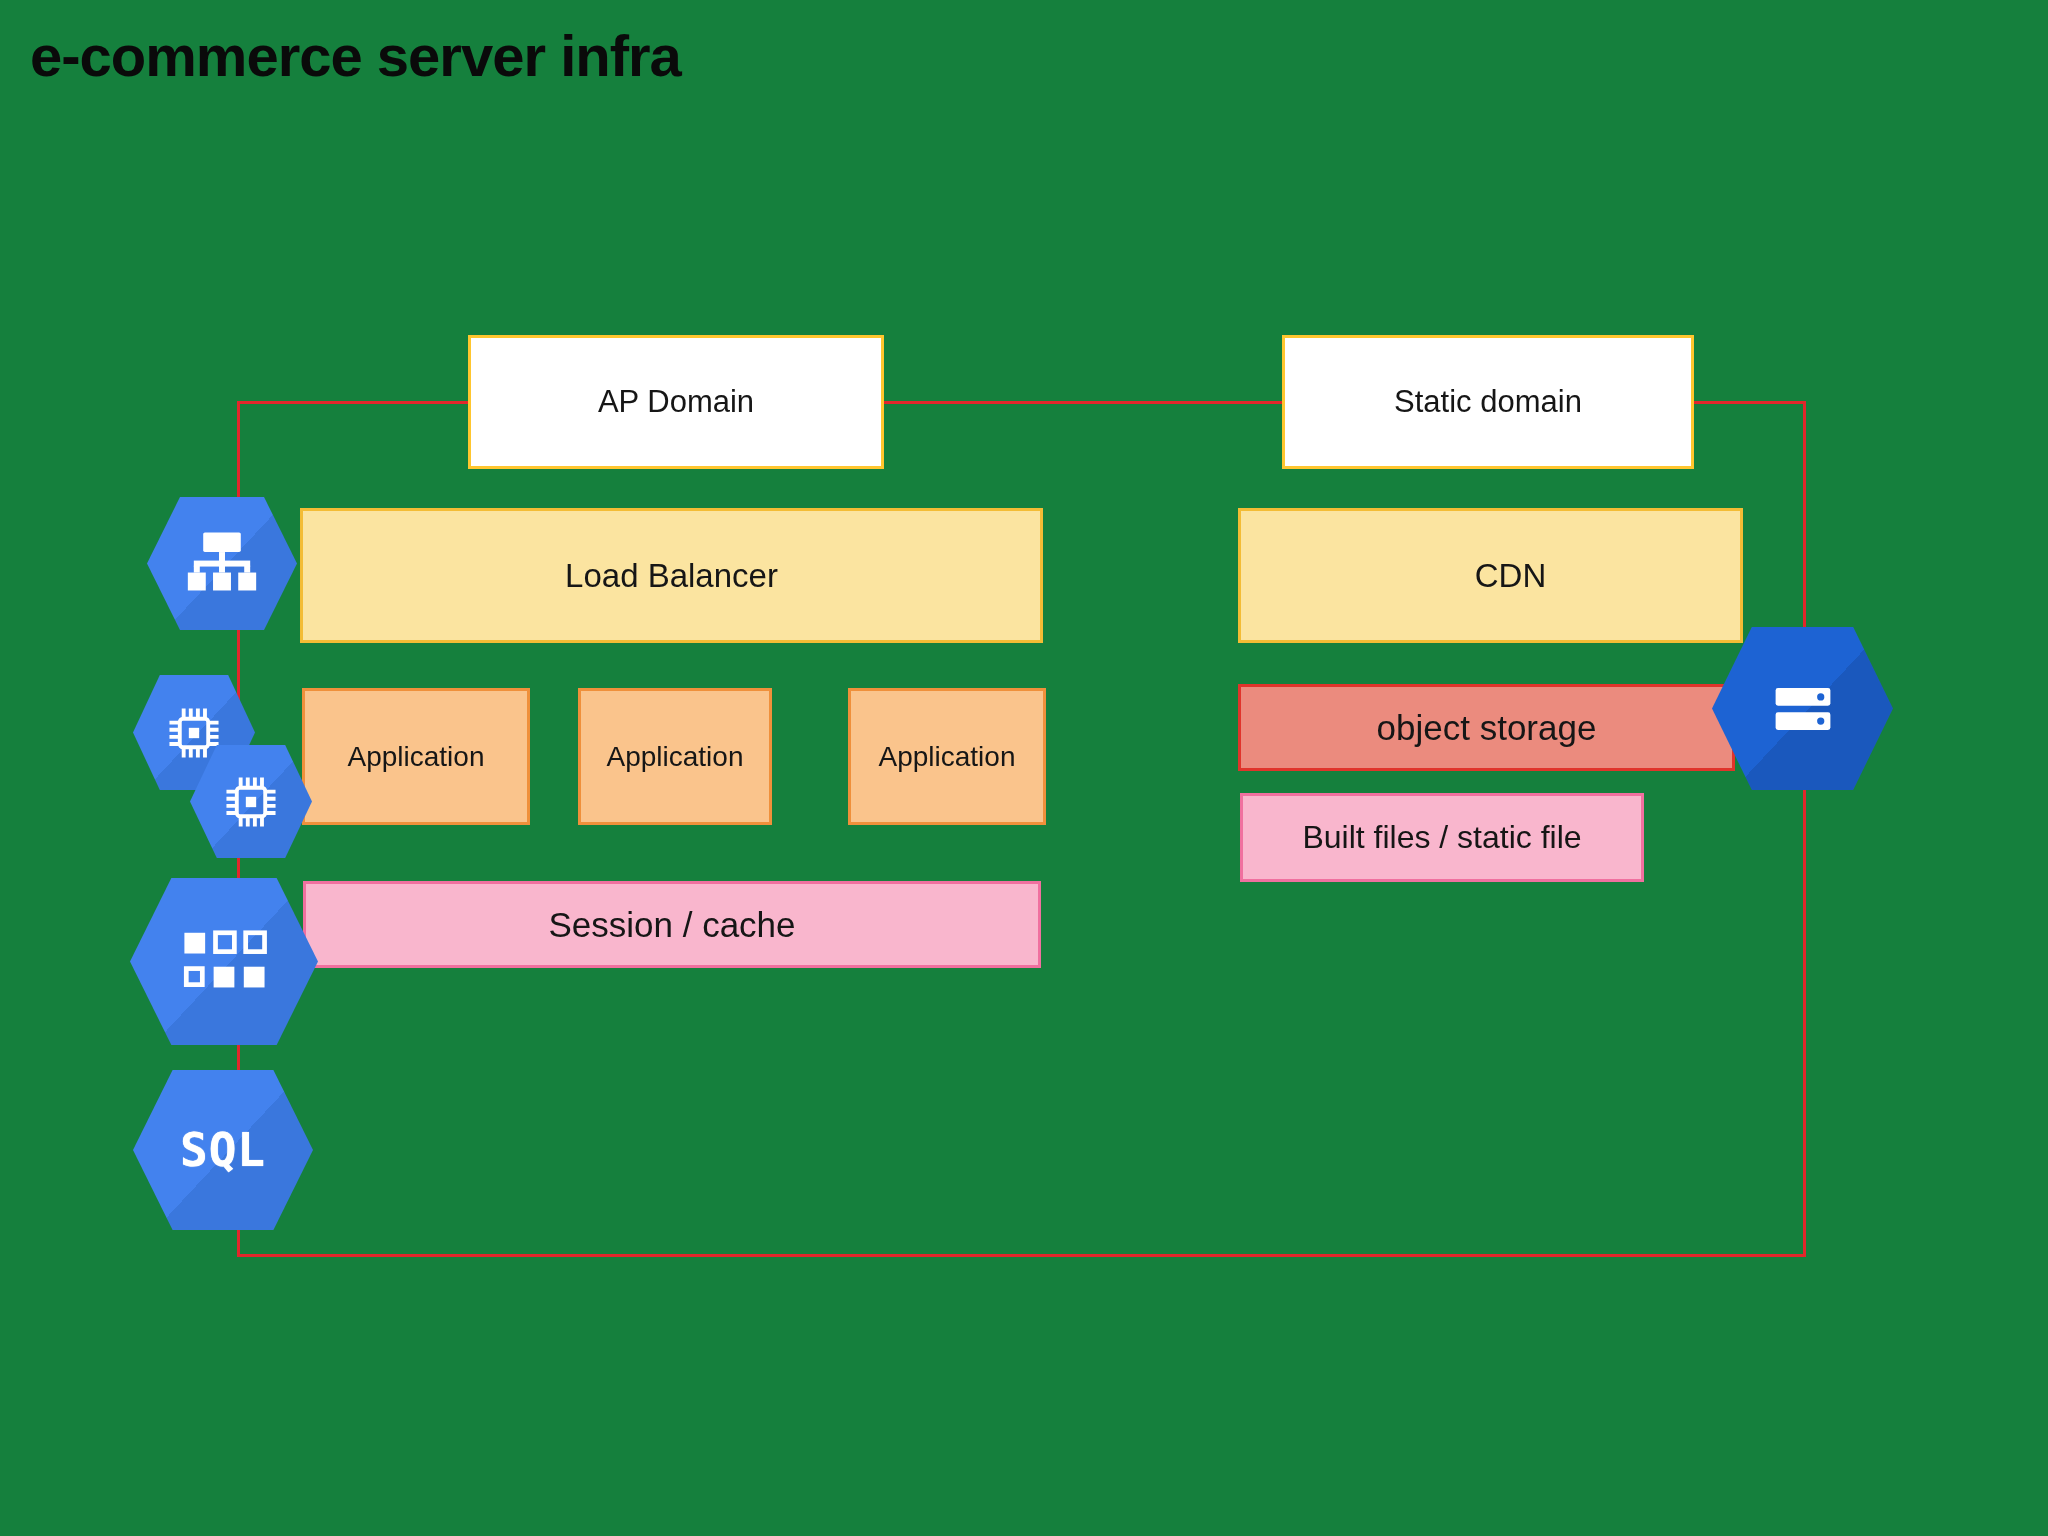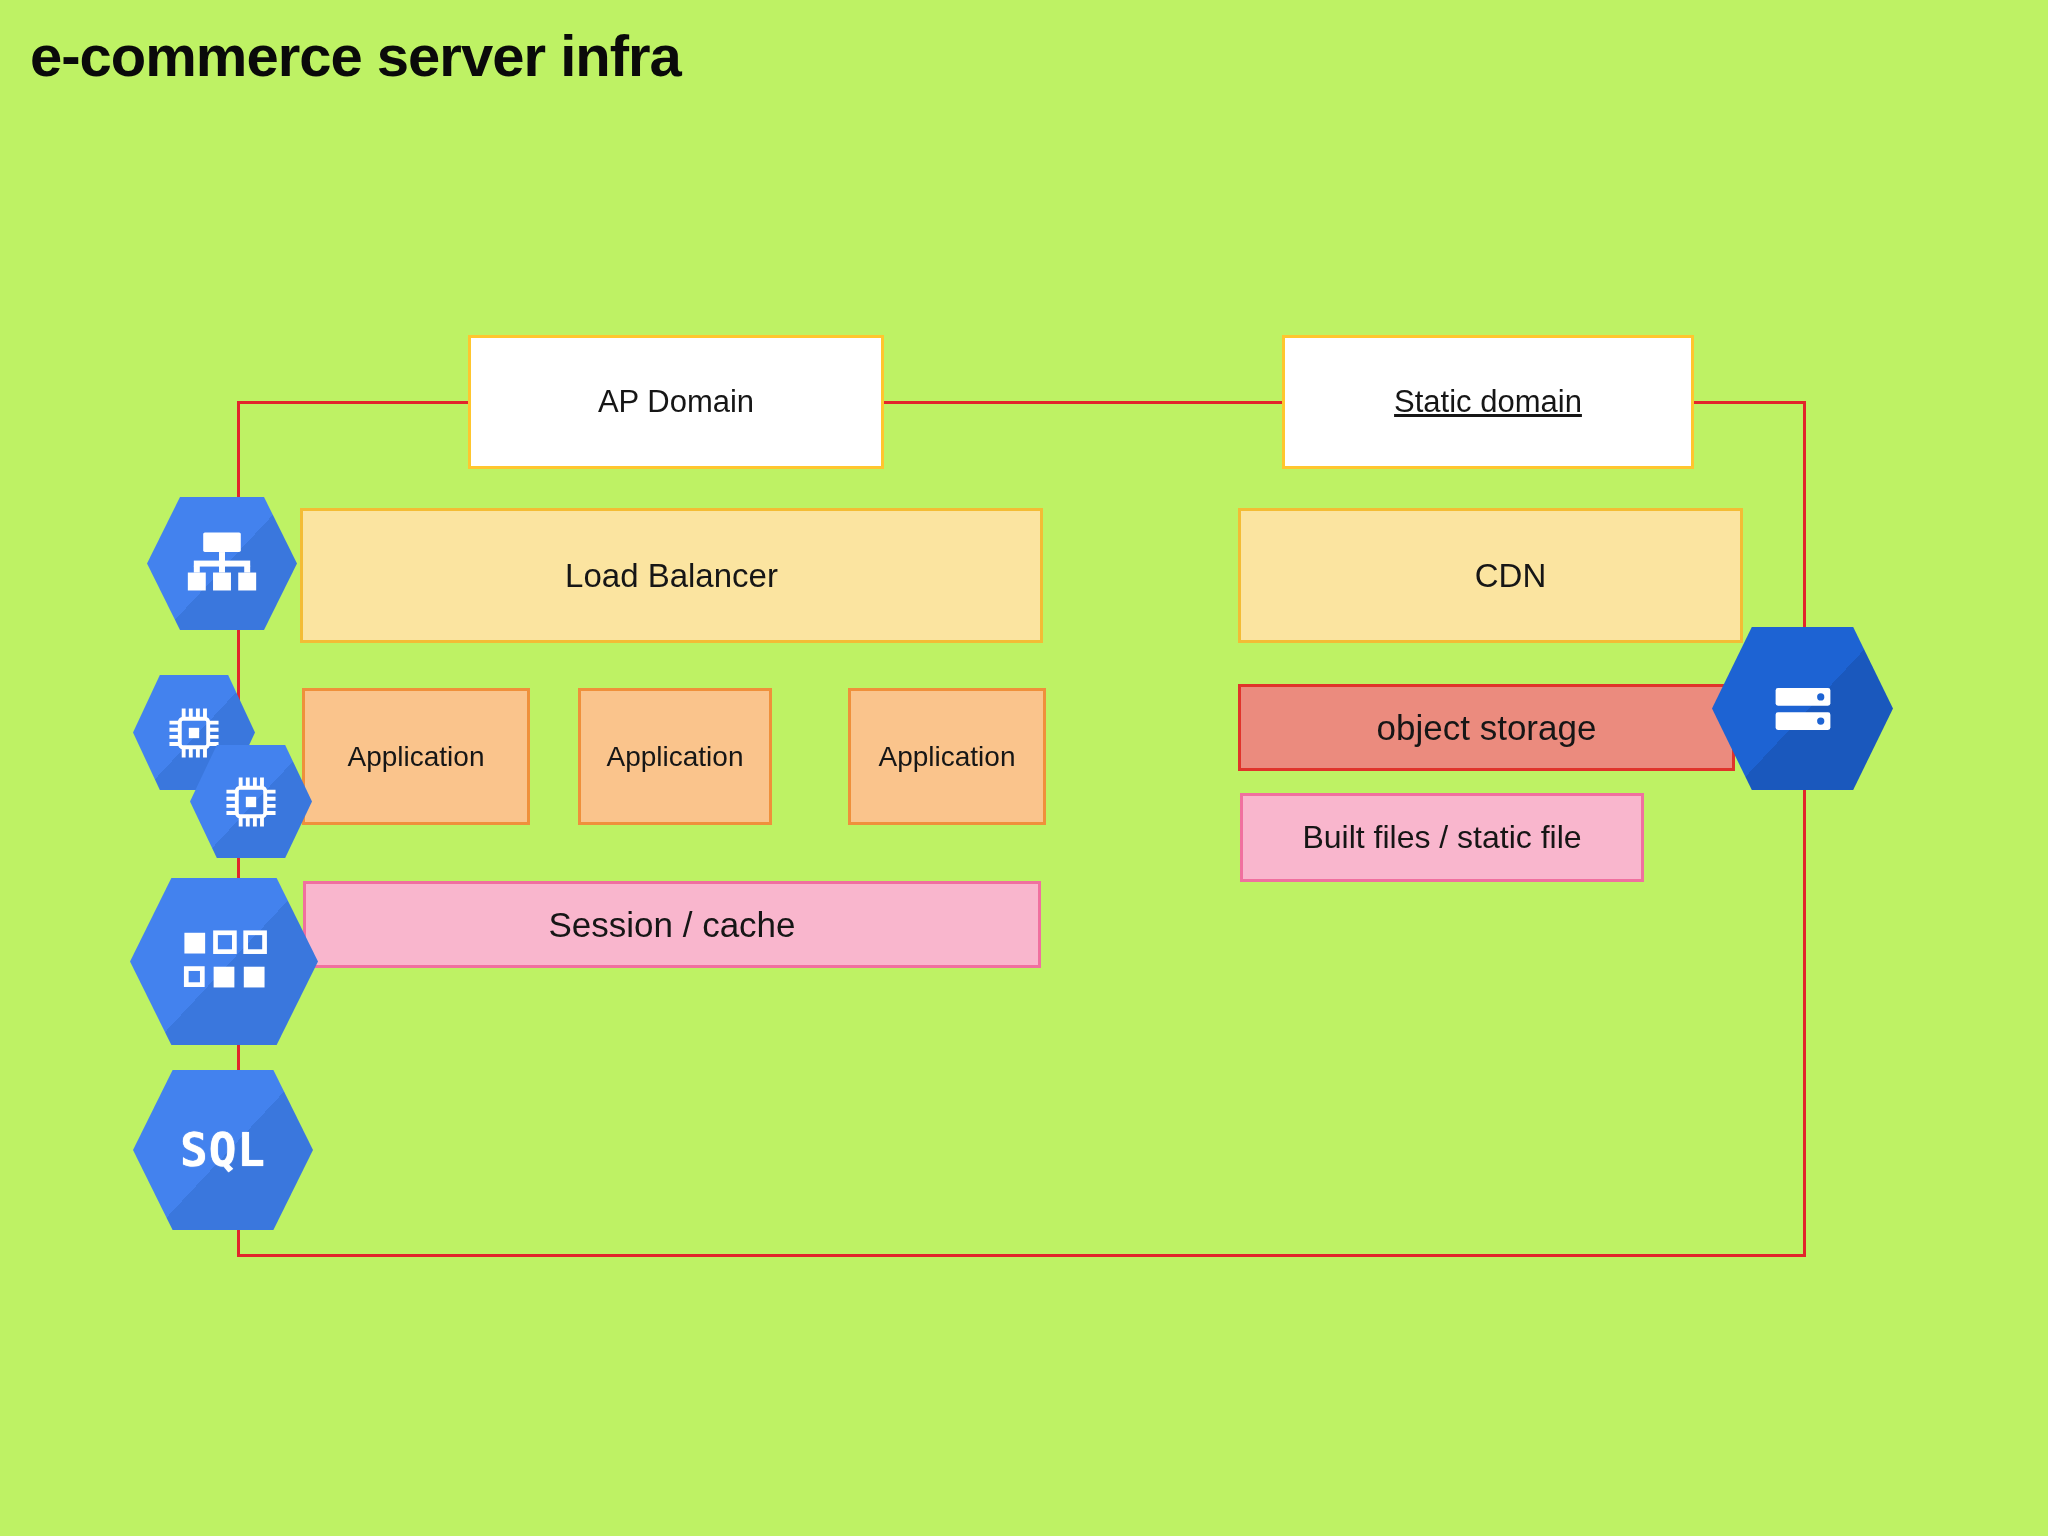--- a/index.html
+++ b/index.html
@@ -1,17 +1,17 @@
 <!DOCTYPE html>
 <html style="--red-line: #e2262b; --domain-border: #ffc62e; --yellow-fill: #fbe4a0; --yellow-border: #f3bc35; --orange-fill: #fac48c; --orange-border: #ef903b; --pink-fill: #f9b6cd; --pink-border: #f0709f; --salmon-fill: #eb8b7e; --salmon-border: #e0342b; --hex-blue: #4382ee; --hex-blue-shadow: #3a77dd; --hex-blue-dark: #1d63d3; --hex-blue-darker: #1a58bd;"><head>
 <meta charset="utf-8">
 <style>
   html,body{margin:0;padding:0;background:#fff;}
   .canvas{
-    position:relative;width:2048px;height:1536px;background:#bef264;
+    position:relative;width:2048px;height:1536px;background:#15803d;
     font-family:"Liberation Sans", sans-serif;color:#111;overflow:hidden;
   }
   .abs{position:absolute;box-sizing:border-box;}
   .title{
     font-size:58px;font-weight:600;letter-spacing:-1px;color:#0a0a0a;
     white-space:nowrap;
   }
   .red-frame{
     border:3px solid var(--red-line,#e2262b);z-index:1;
   }
@@ -41,21 +41,21 @@
 
 <div class="canvas">
 
   <div class="abs title" style="left:30px;top:22px;">e-commerce server infra</div>
 
   <div class="abs red-frame" style="left:237px;top:401px;width:1569px;height:856px;"></div>
 
   <div class="abs box domainbox" style="left:468px;top:335px;width:416px;height:134px;">
     <span>AP Domain</span>
   </div>
-  <div class="abs box domainbox" style="left:1282px;top:335px;width:412px;height:134px;text-decoration:underline;">
+  <div class="abs box domainbox" style="left:1282px;top:335px;width:412px;height:134px;">
     <span>Static domain</span>
   </div>
 
   <div class="abs box ybox" style="left:300px;top:508px;width:743px;height:135px;">
     <span>Load Balancer</span>
   </div>
 
   <div class="abs box obox" style="left:302px;top:688px;width:228px;height:137px;">
     <span>Application</span>
   </div>

